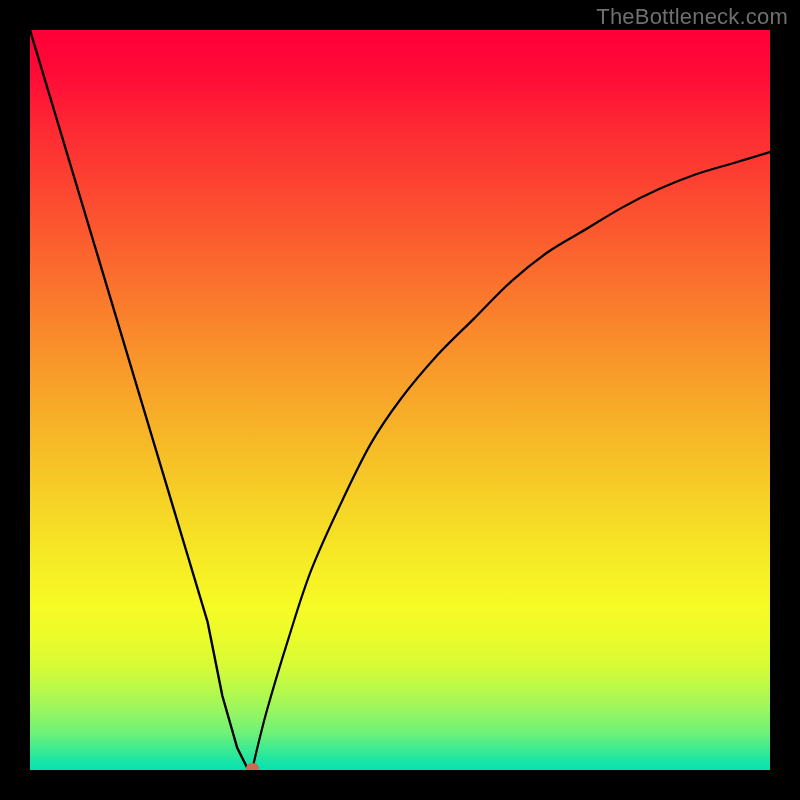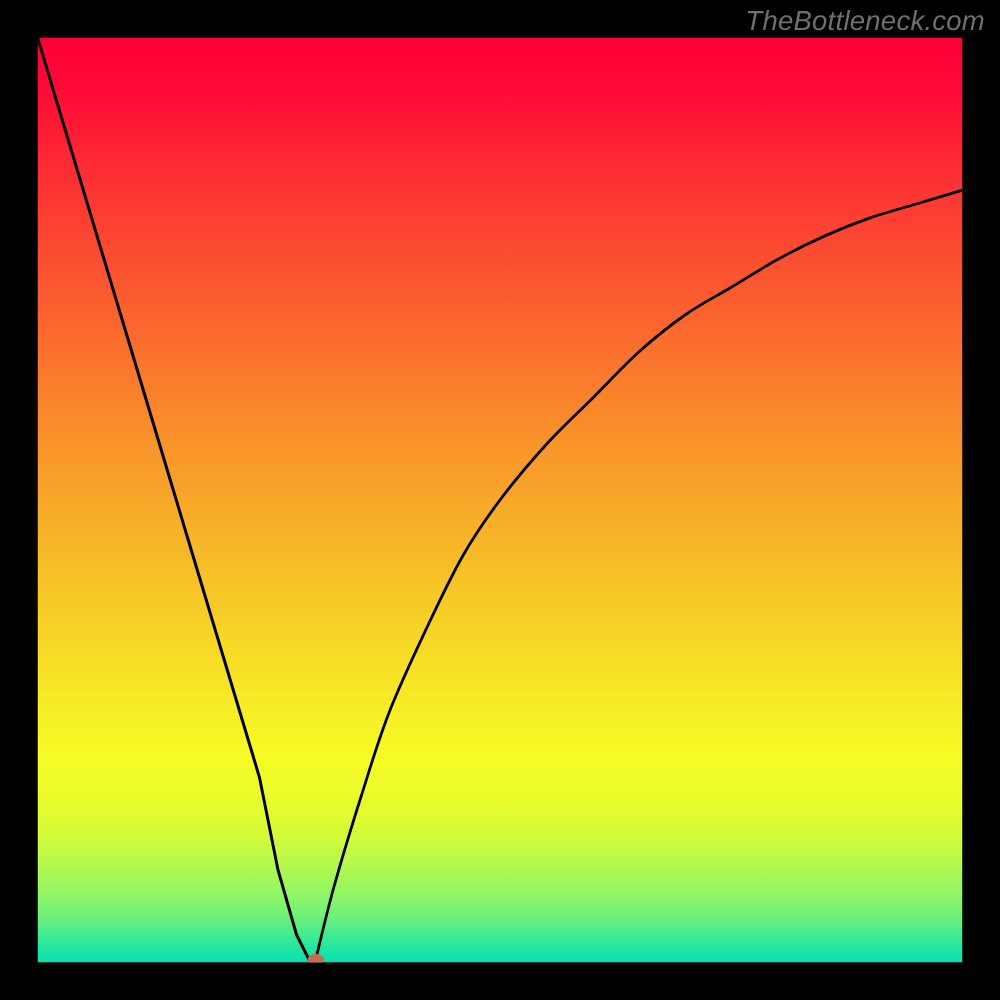--- a/index.html
+++ b/index.html
@@ -8,21 +8,20 @@
     width: 800px;
     height: 800px;
     background: #000;
     font-family: Arial, Helvetica, sans-serif;
   }
   .frame {
     position: relative;
     width: 800px;
     height: 800px;
     background: #000;
-    font-style: italic;
   }
   .watermark {
     position: absolute;
     top: 4px;
     right: 12px;
     color: #6f6f6f;
     font-size: 22px;
     font-weight: 500;
     letter-spacing: 0.2px;
     z-index: 5;

